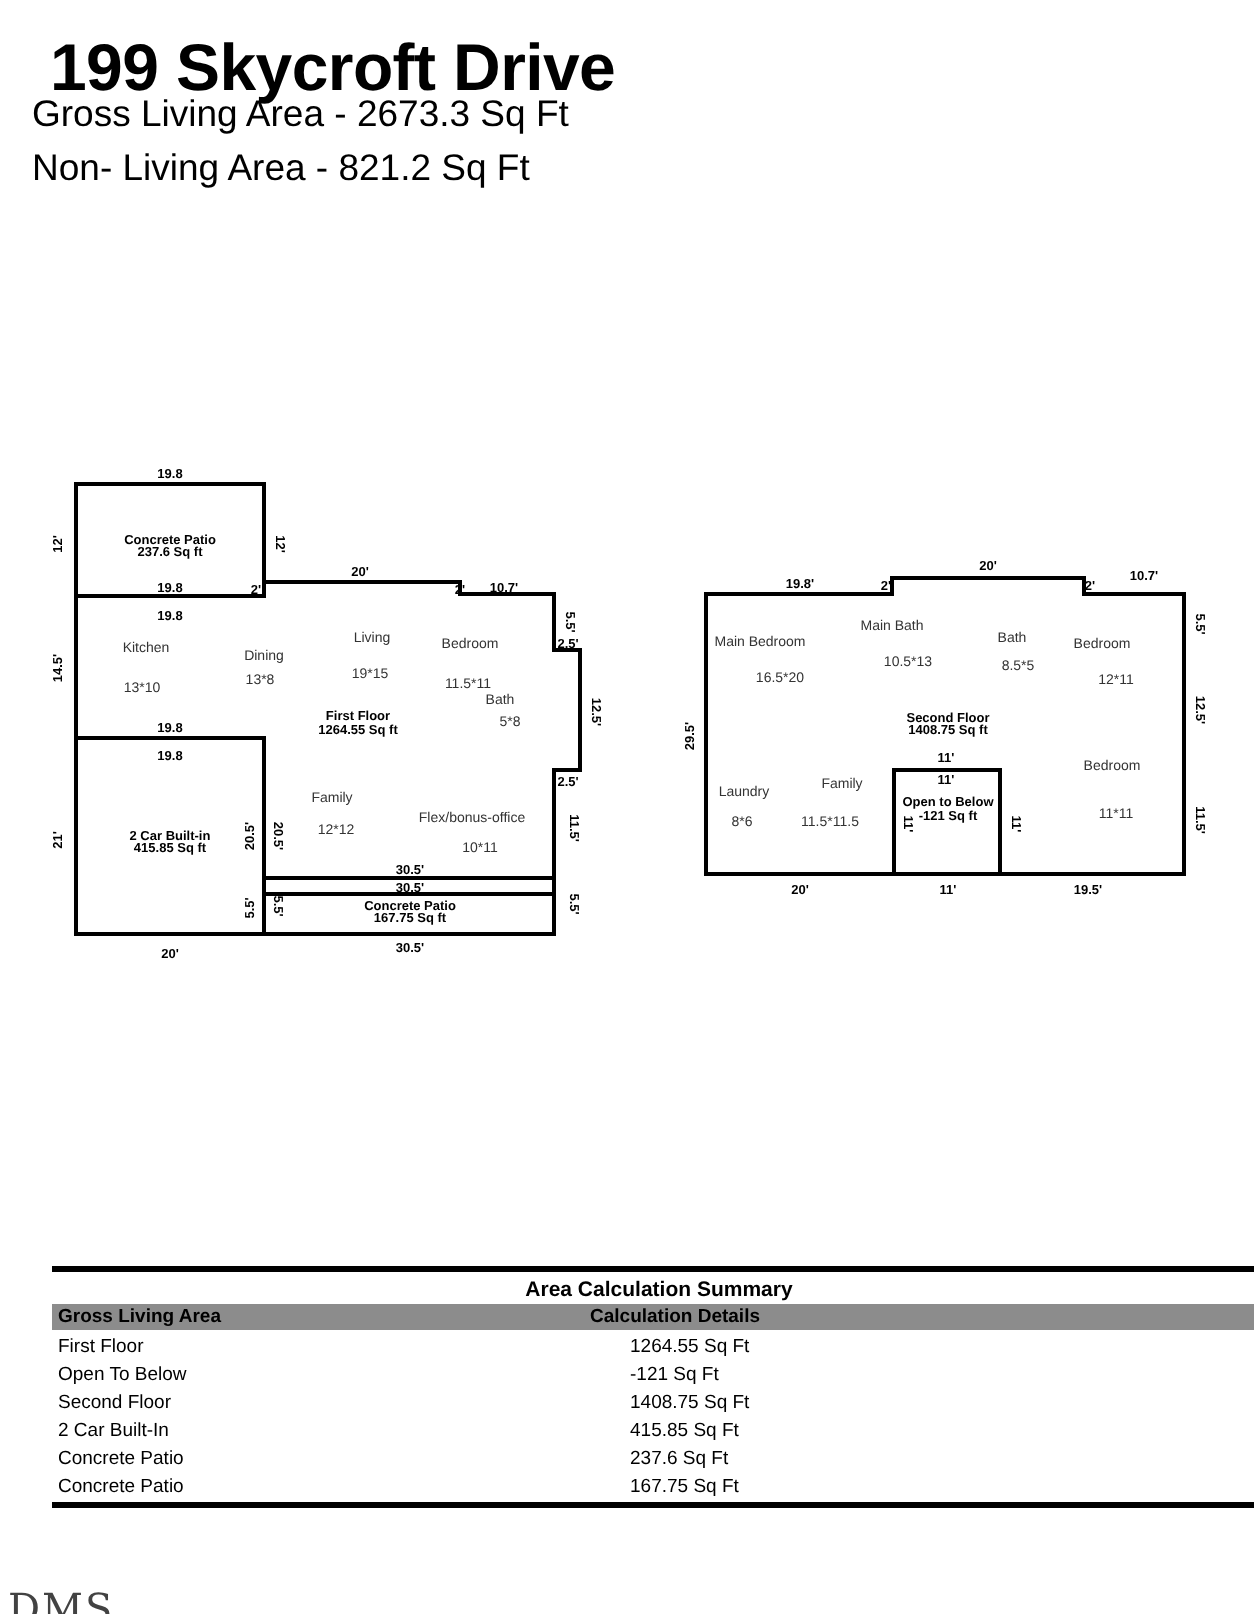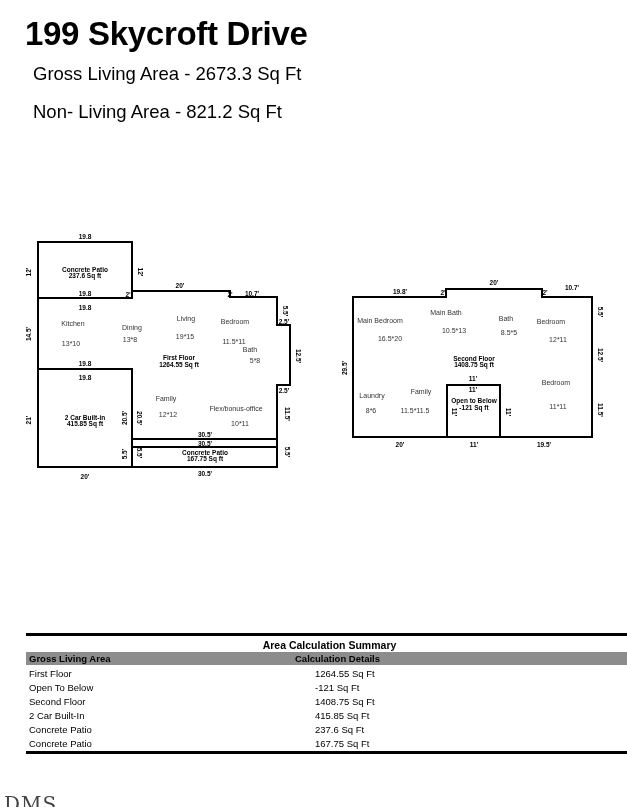--- a/index.html
+++ b/index.html
@@ -1,21 +1,21 @@
 <!DOCTYPE html>
 <html><head>
   <meta charset="utf-8">
   <style>
     html, body { margin:0; padding:0; background:#fff; }
     body { width:627px; height:807px; position:relative; overflow:hidden;
            font-family: "Liberation Sans", sans-serif; color:#000; }
     .title { position:absolute; left:14px; top:4px; font-size:33px; font-weight:bold; letter-spacing:-0.3px; margin:11px; }
-    .sub { position:absolute; left:16px; font-size:18.5px; margin:17px; }
+    .sub { position:absolute; left:16px; font-size:18.5px; margin:0; }
     .sub1 { top:46px; }
-    .sub2 { top:84px; }
+    .sub2 { top:73px; }
     svg.plan { position:absolute; left:0; top:0; }
     svg text { font-family: "Liberation Sans", sans-serif; }
     .t-area { position:absolute; left:10px; top:633px; width:607px;margin-left:16px; }
     .rule { height:3px; background:#000; }
     .sum-title { text-align:center; font-weight:bold; font-size:10.5px; height:16px; line-height:18px; }
     .band { background:#8c8c8c; height:13px; line-height:13px; font-size:9.5px; font-weight:bold; position:relative; }
     .band .l { position:absolute; left:3px; }
     .band .r { position:absolute; left:269px; }
     .row { height:14px; line-height:14px; font-size:9.5px; position:relative; }
     .row .l { position:absolute; left:3px; }

